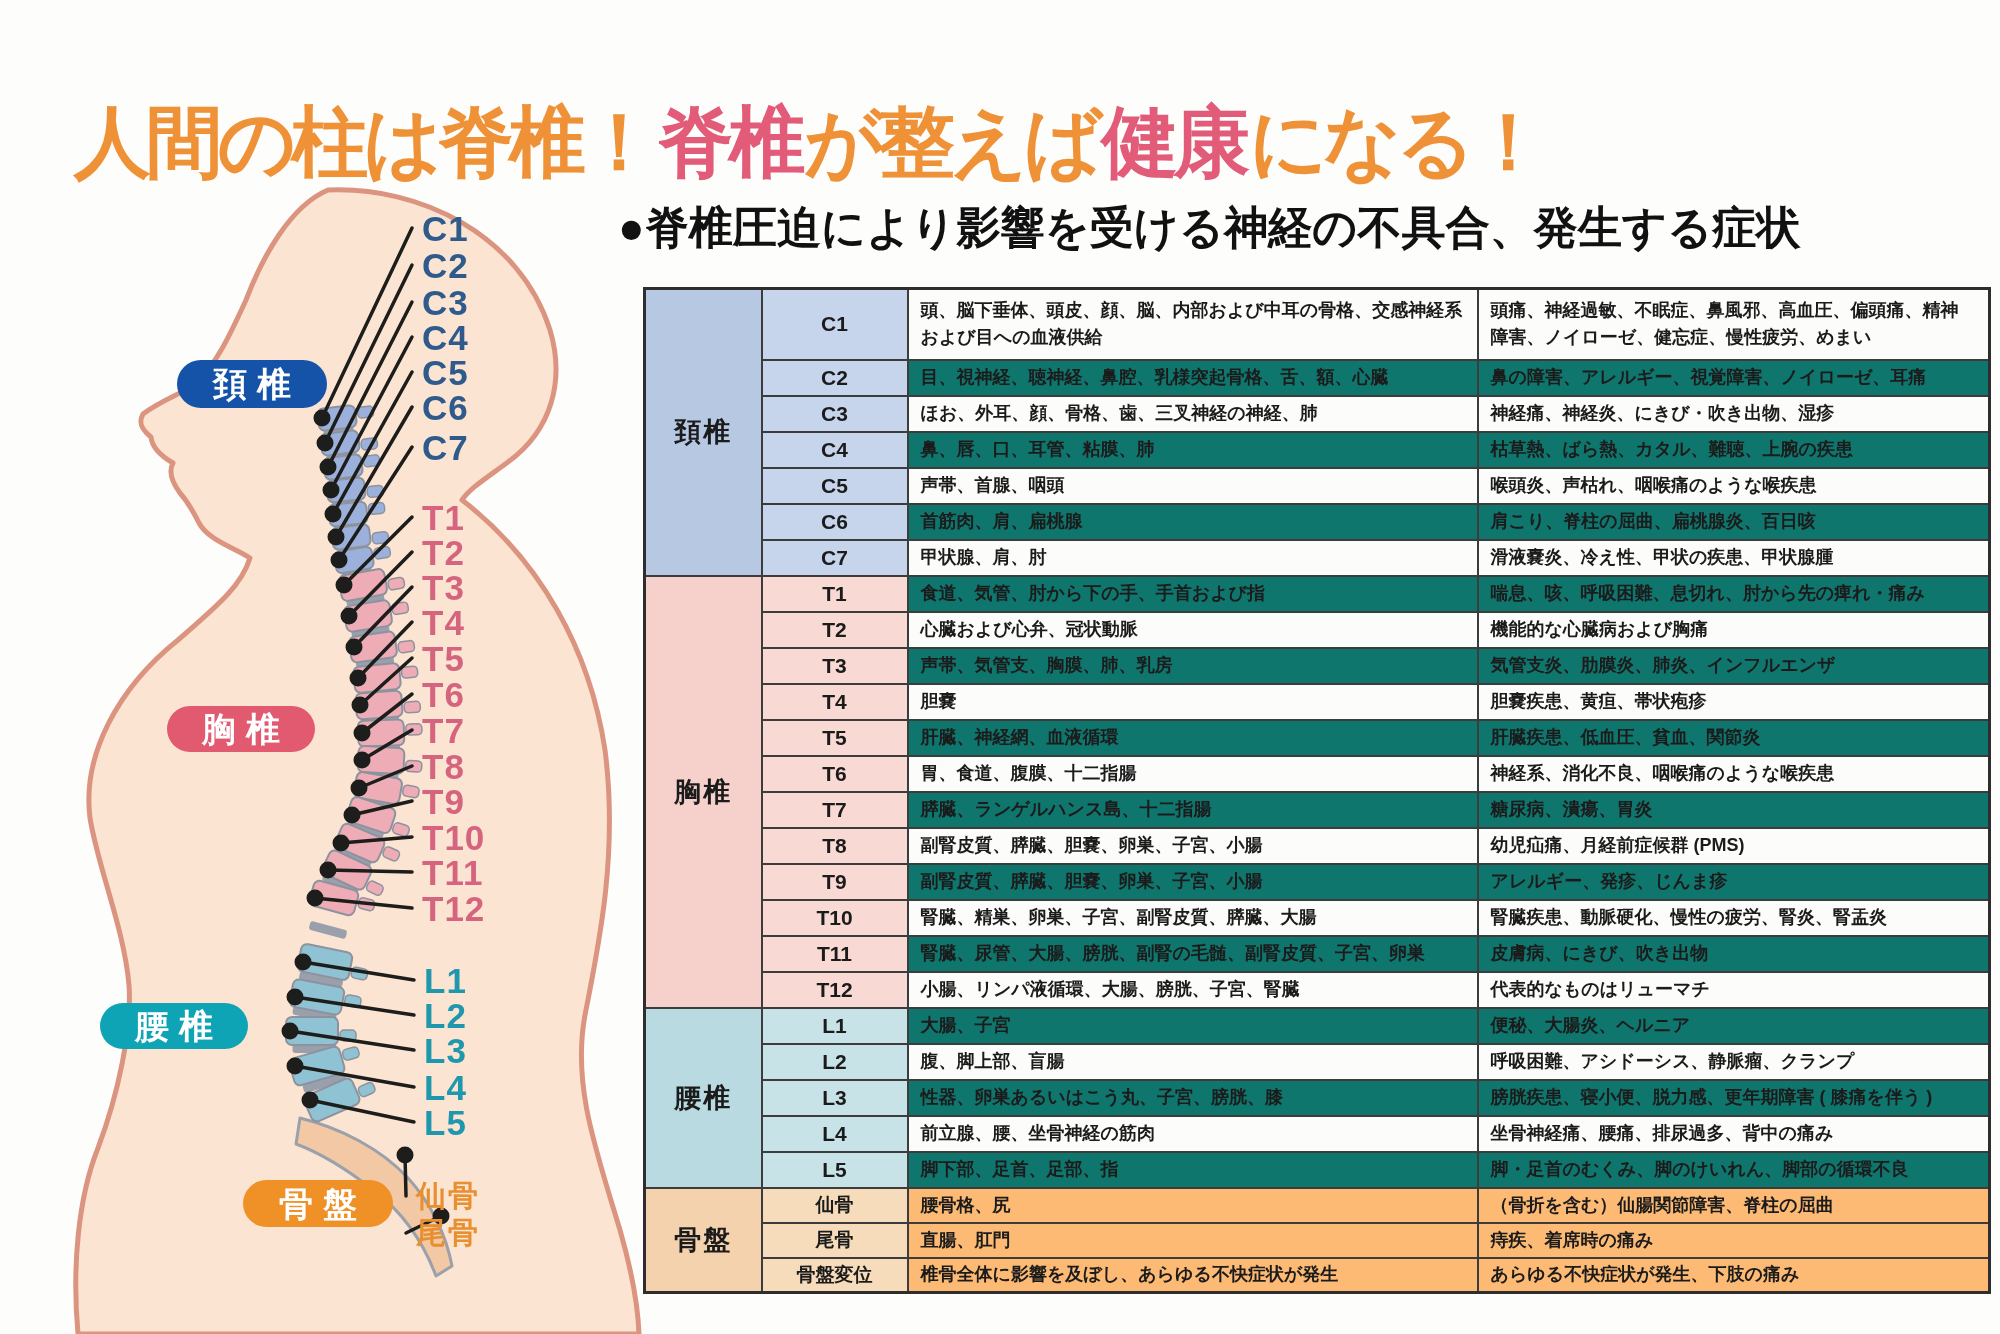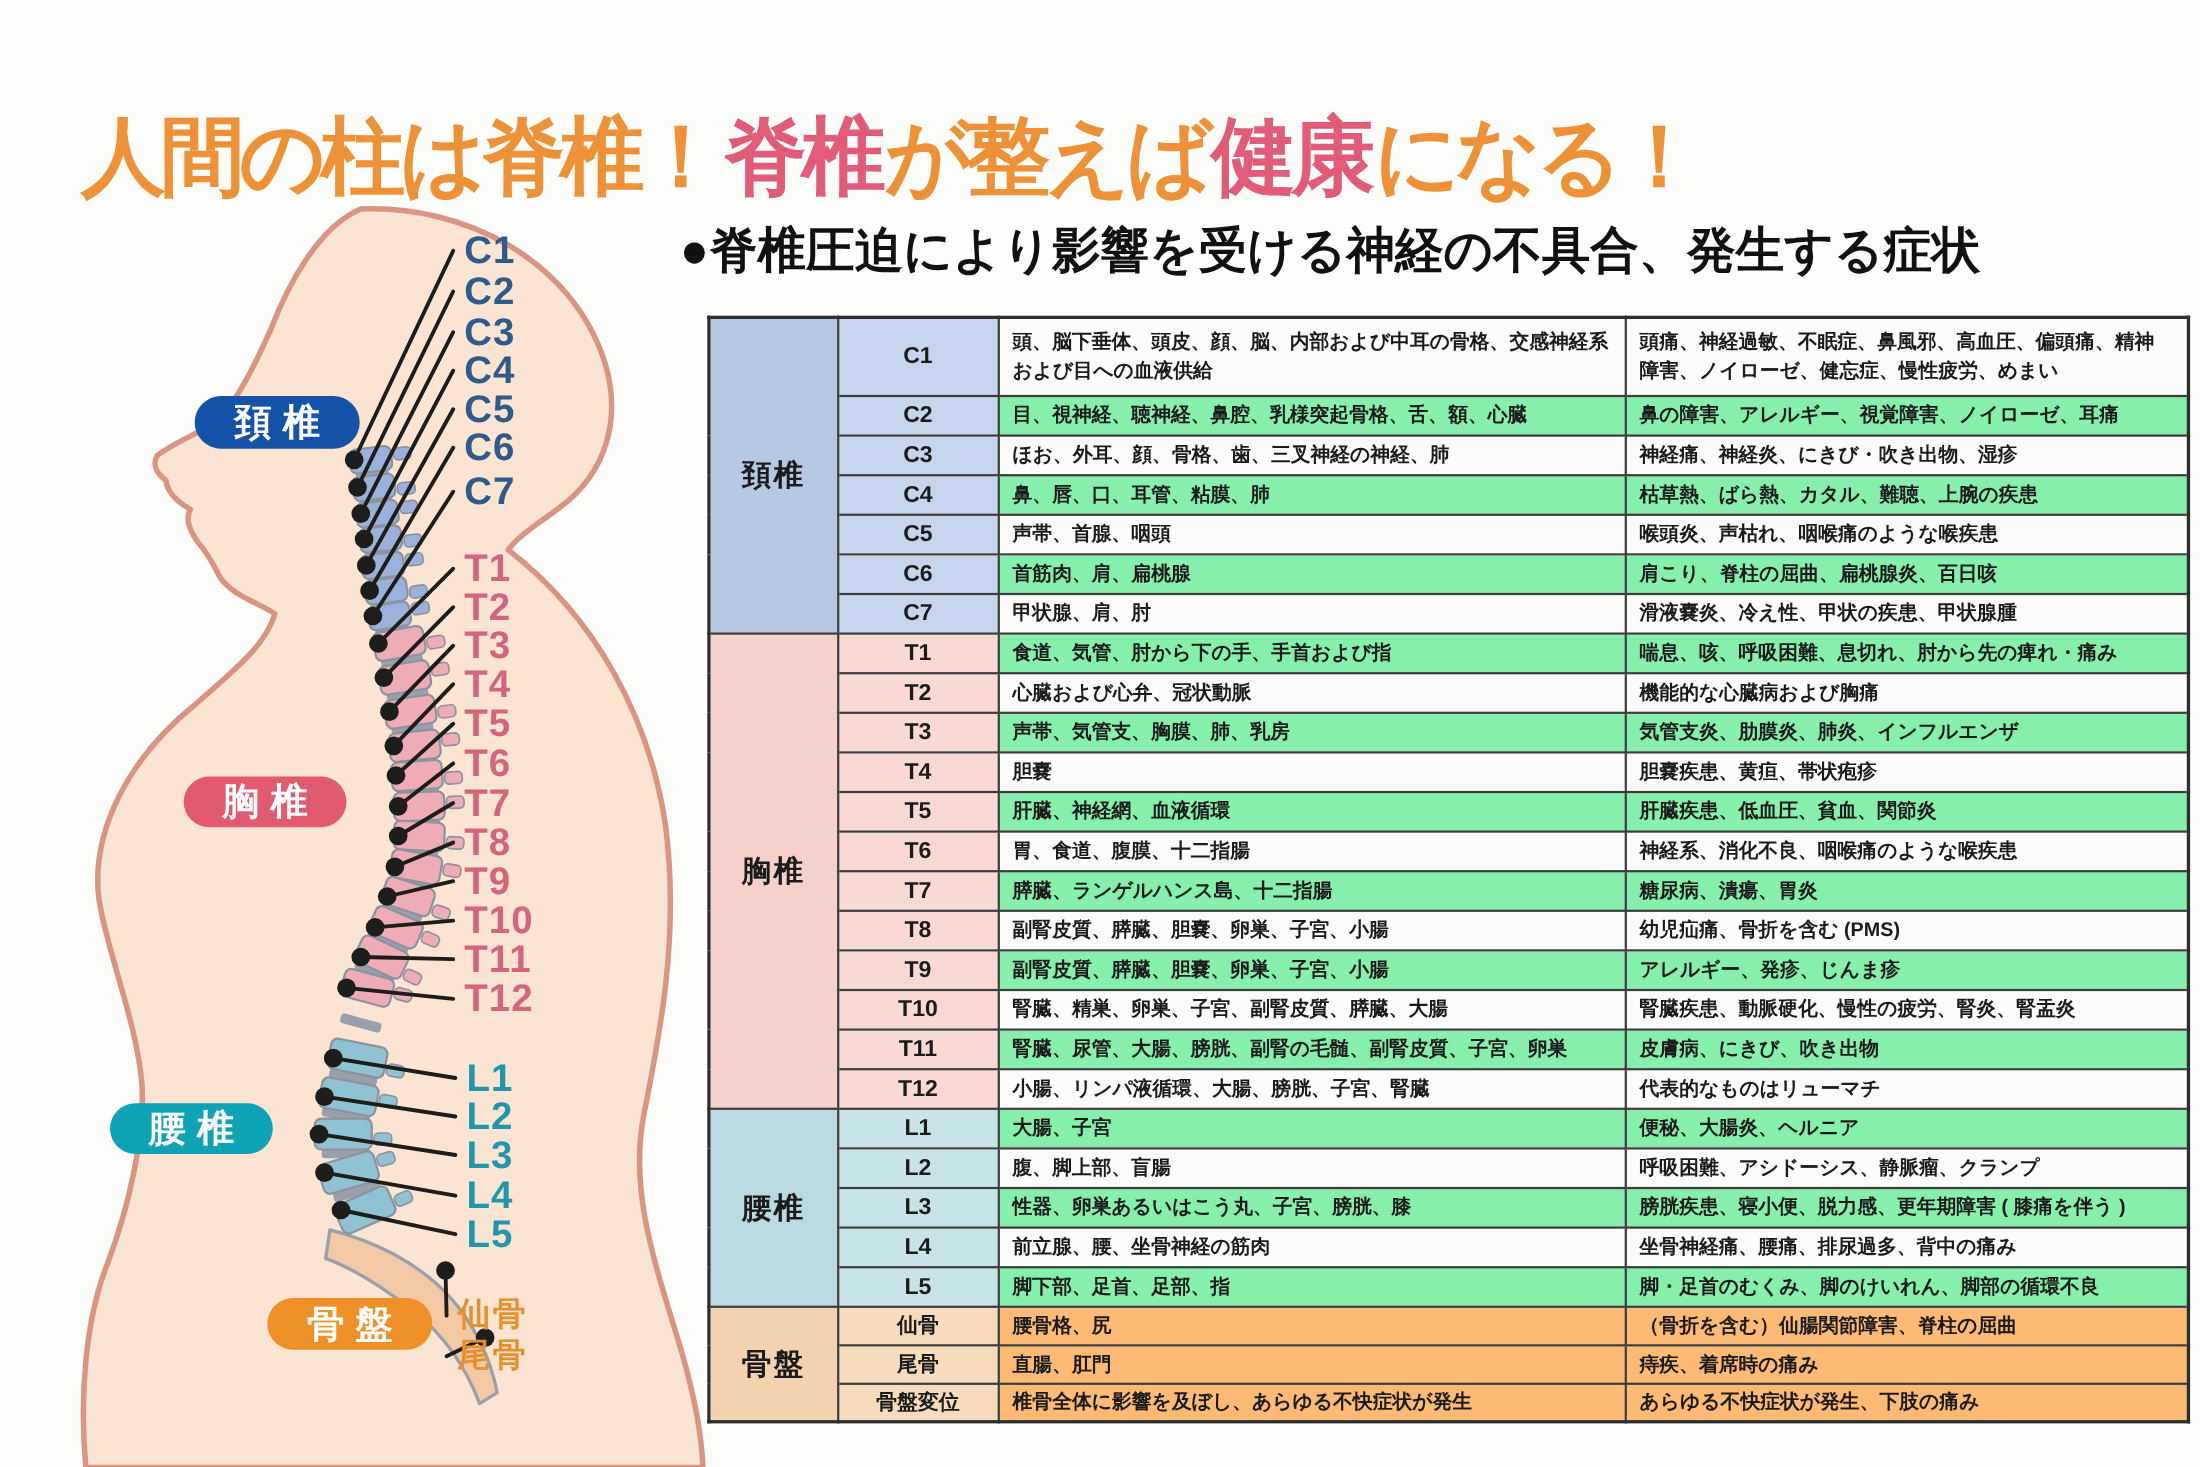--- a/index.html
+++ b/index.html
@@ -26,21 +26,21 @@
   #table-wrap{position:absolute;left:643px;top:287px;}
   table{border-collapse:collapse;table-layout:fixed;width:1345px;border:3px solid #2e2e2e;}
   td{border:2px solid #3c3c3c;color:#1b1b1b;overflow:hidden;}
   tr{height:36px;}
   tr.tall{height:71px;}
   tr.pelvis{height:35px;}
   td.group-cell{text-align:center;font-weight:bold;font-size:27px;letter-spacing:2px;}
   td.vertebra-cell{text-align:center;font-weight:bold;font-size:21px;}
   tr.pelvis td.vertebra-cell{font-size:19px;}
   td.areas-cell,td.symptoms-cell{padding:2px 12px;font-size:18px;font-weight:bold;line-height:1.5;background:#fcfcfa;}
-  tr.alt td.areas-cell,tr.alt td.symptoms-cell{background:#86efac;}
+  tr.alt td.areas-cell,tr.alt td.symptoms-cell{background:#0f766e;}
   
   td.group-cell.cervical{background:#b7c8e3;}  td.vertebra-cell.cervical{background:#c6d5ec;}
   td.group-cell.thoracic{background:#f6d0ca;}  td.vertebra-cell.thoracic{background:#f9d9d3;}
   td.group-cell.lumbar{background:#b9dae1;}    td.vertebra-cell.lumbar{background:#c8e3e8;}
   td.group-cell.pelvis{background:#f4d2ae;}    td.vertebra-cell.pelvis{background:#f6dcba;}
   tr.pelvis td.areas-cell,tr.pelvis td.symptoms-cell{background:#fdba74;}
 </style>
 </head>
 <body>
 
@@ -395,21 +395,21 @@
             <td class="symptoms-cell">神経系、消化不良、咽喉痛のような喉疾患</td>
           </tr>
           <tr class="alt">
             <td class="vertebra-cell thoracic">T7</td>
             <td class="areas-cell">膵臓、ランゲルハンス島、十二指腸</td>
             <td class="symptoms-cell">糖尿病、潰瘍、胃炎</td>
           </tr>
           <tr class="">
             <td class="vertebra-cell thoracic">T8</td>
             <td class="areas-cell">副腎皮質、膵臓、胆嚢、卵巣、子宮、小腸</td>
-            <td class="symptoms-cell">幼児疝痛、骨折を含む (PMS)</td>
+            <td class="symptoms-cell">幼児疝痛、月経前症候群 (PMS)</td>
           </tr>
           <tr class="alt">
             <td class="vertebra-cell thoracic">T9</td>
             <td class="areas-cell">副腎皮質、膵臓、胆嚢、卵巣、子宮、小腸</td>
             <td class="symptoms-cell">アレルギー、発疹、じんま疹</td>
           </tr>
           <tr class="">
             <td class="vertebra-cell thoracic">T10</td>
             <td class="areas-cell">腎臓、精巣、卵巣、子宮、副腎皮質、膵臓、大腸</td>
             <td class="symptoms-cell">腎臓疾患、動脈硬化、慢性の疲労、腎炎、腎盂炎</td>

